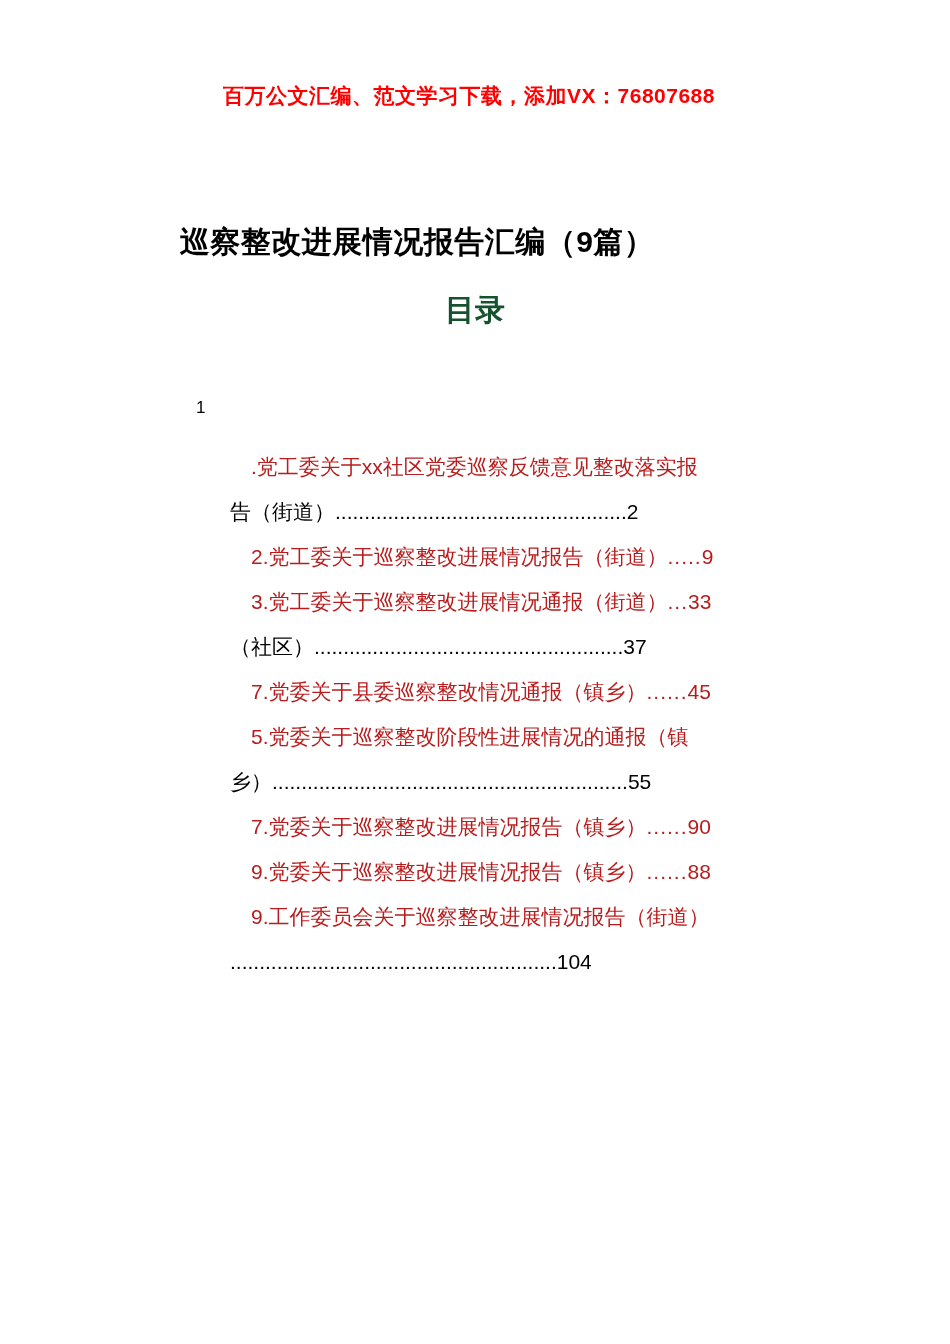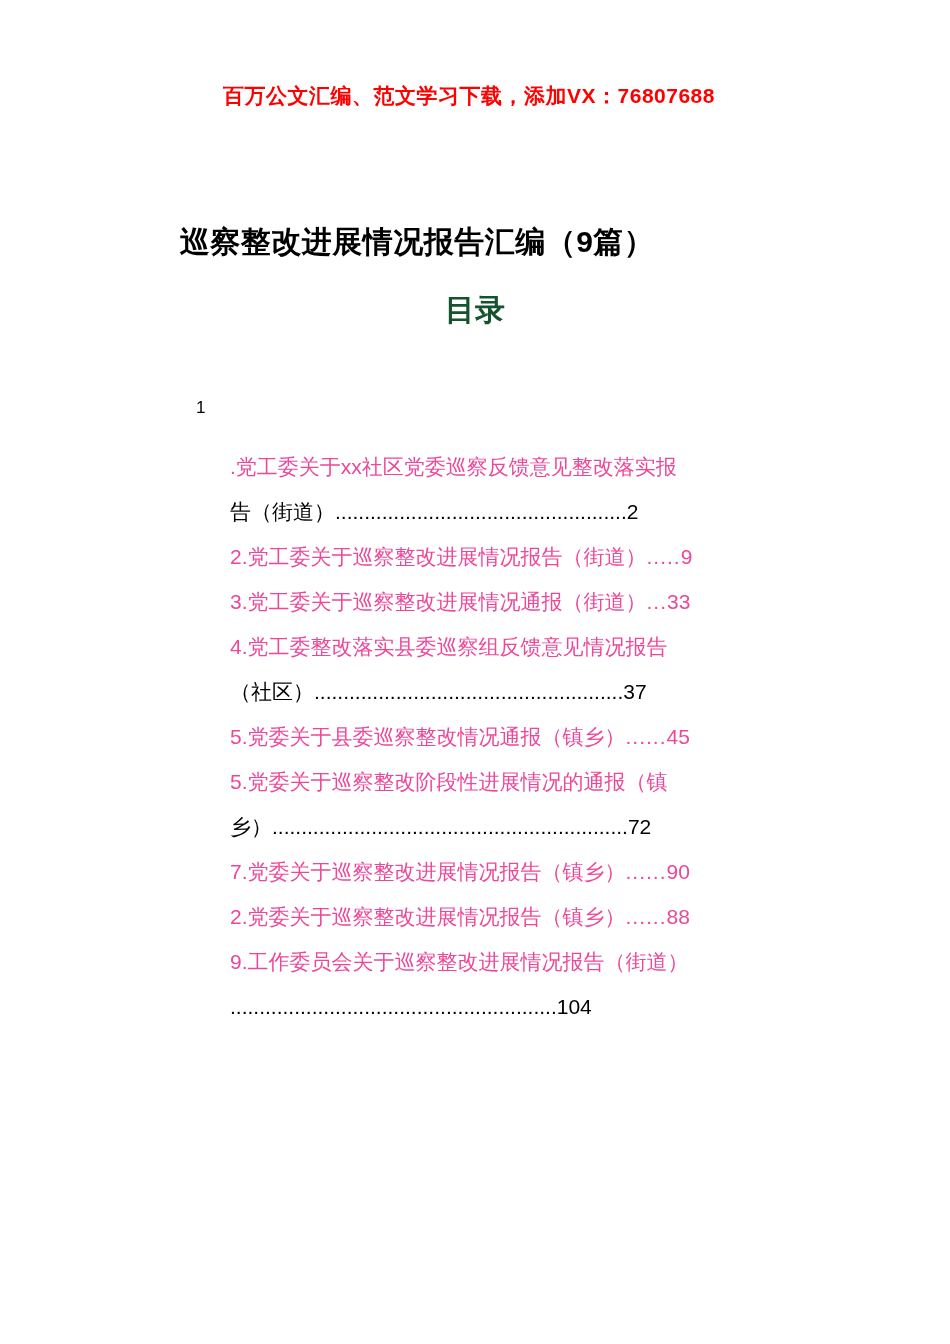--- a/index.html
+++ b/index.html
@@ -64,22 +64,22 @@
   .toc-firstnum {
     font-size: 17px;
     line-height: 20px;
     color: #000;
     margin-bottom: 26px;
   }
   .toc-entry {
     display: block;
     font-size: 21px;
     line-height: 45px;
-    color: #ec4899;
-    margin-left: 34px;
+    color: #b91c1c;
+    margin-left: 55px;
     width: 585px;
     overflow: hidden;
     white-space: nowrap;
   }
   .toc-entry .txt {
     display: inline;
   }
   .toc-entry .dots {
     display: inline;
     letter-spacing: 1px;
@@ -120,44 +120,41 @@
     </div>
 
     <div class="toc-entry">
       <span class="txt">2.党工委关于巡察整改进展情况报告（街道）</span><span class="dots">.....</span><span class="pg">9</span>
     </div>
 
     <div class="toc-entry">
       <span class="txt">3.党工委关于巡察整改进展情况通报（街道）</span><span class="dots">...</span><span class="pg">33</span>
     </div>
 
-    <div class="toc-entry">
-      <span class="txt">4.党工委整改落实县委巡察组反馈意见情况报告</span>
-    </div>
     <div class="toc-line2">
       <span class="txt">（社区）</span><span class="dots">.....................................................</span><span class="pg">37</span>
     </div>
 
     <div class="toc-entry">
-      <span class="txt">5.党委关于县委巡察整改情况通报（镇乡）</span><span class="dots">......</span><span class="pg">45</span>
+      <span class="txt">7.党委关于县委巡察整改情况通报（镇乡）</span><span class="dots">......</span><span class="pg">45</span>
     </div>
 
     <div class="toc-entry">
       <span class="txt">5.党委关于巡察整改阶段性进展情况的通报（镇</span>
     </div>
     <div class="toc-line2">
-      <span class="txt">乡）</span><span class="dots">.............................................................</span><span class="pg">72</span>
+      <span class="txt">乡）</span><span class="dots">.............................................................</span><span class="pg">55</span>
     </div>
 
     <div class="toc-entry">
       <span class="txt">7.党委关于巡察整改进展情况报告（镇乡）</span><span class="dots">......</span><span class="pg">90</span>
     </div>
 
     <div class="toc-entry">
-      <span class="txt">2.党委关于巡察整改进展情况报告（镇乡）</span><span class="dots">......</span><span class="pg">88</span>
+      <span class="txt">9.党委关于巡察整改进展情况报告（镇乡）</span><span class="dots">......</span><span class="pg">88</span>
     </div>
 
     <div class="toc-entry">
       <span class="txt">9.工作委员会关于巡察整改进展情况报告（街道）</span>
     </div>
     <div class="toc-line2">
       <span class="dots">........................................................</span><span class="pg">104</span>
     </div>
 
   </div>

